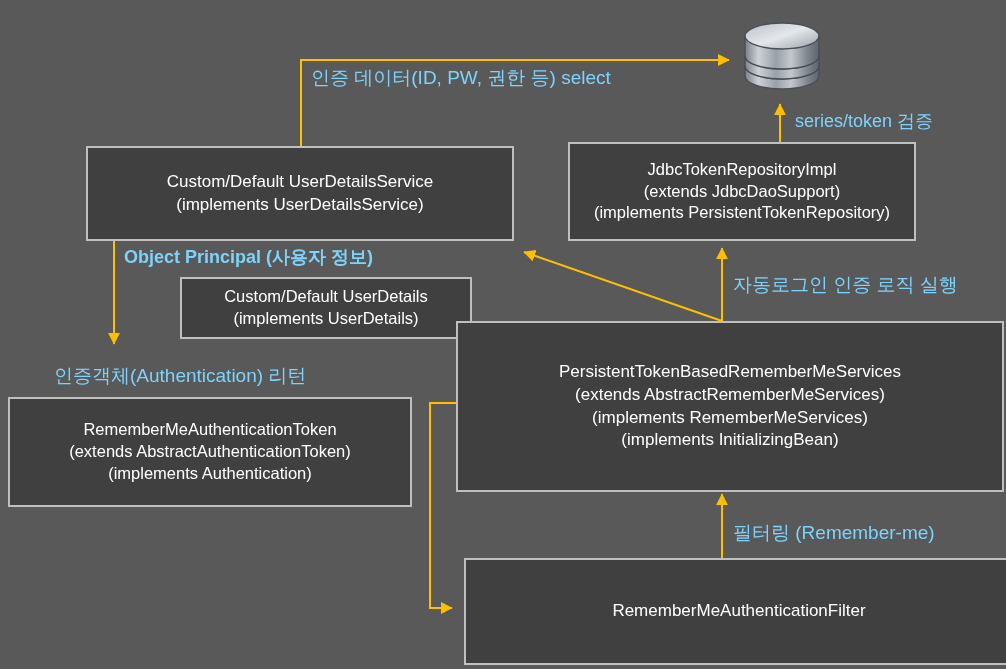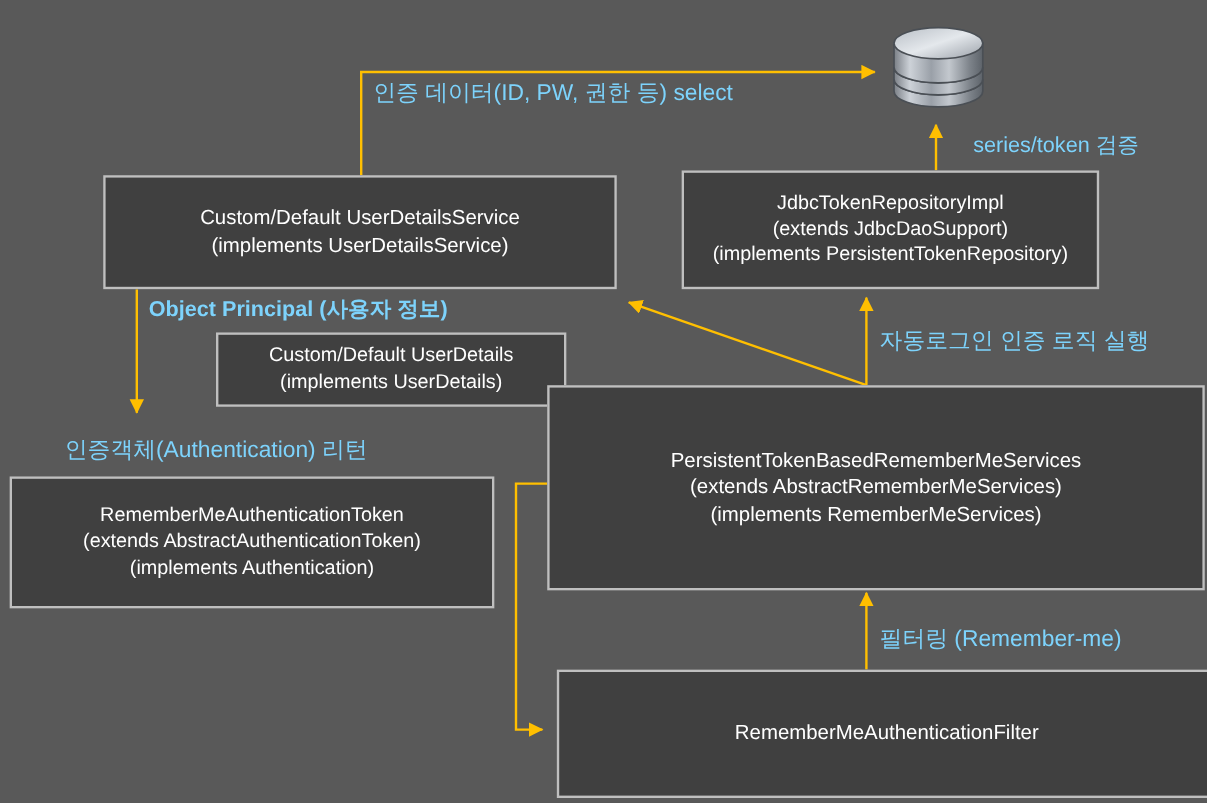--- a/index.html
+++ b/index.html
@@ -133,29 +133,30 @@
   <div class="box" style="left:8px; top:397px; width:404px; height:110px; font-size:16.5px;">
     <div class="line">RememberMeAuthenticationToken</div>
     <div class="line">(extends AbstractAuthenticationToken)</div>
     <div class="line">(implements Authentication)</div>
   </div>
 
   <div class="box" style="left:456px; top:321px; width:548px; height:171px;">
     <div class="line">PersistentTokenBasedRememberMeServices</div>
     <div class="line">(extends AbstractRememberMeServices)</div>
     <div class="line">(implements RememberMeServices)</div>
+    <div class="line">(implements InitializingBean)</div>
   </div>
 
   <div class="box" style="left:464px; top:558px; width:550px; height:107px;">
     <div class="line">RememberMeAuthenticationFilter</div>
   </div>
 
   <div class="label" style="left:311px; top:68px; font-size:19px;">인증 데이터(ID, PW, 권한 등) select</div>
 
-  <div class="label" style="left:795px; top:112px; font-size:18px;margin-left:16px;">series/token 검증</div>
+  <div class="label" style="left:795px; top:112px; font-size:18px;">series/token 검증</div>
 
   <div class="label" style="left:124px; top:248px; font-size:18px; font-weight:bold;">Object Principal (사용자 정보)</div>
 
   <div class="label" style="left:54px; top:366px; font-size:19px;">인증객체(Authentication) 리턴</div>
 
   <div class="label" style="left:733px; top:275px; font-size:19px;">자동로그인 인증 로직 실행</div>
 
   <div class="label" style="left:733px; top:523px; font-size:19px;">필터링 (Remember-me)</div>
 
 </div>

